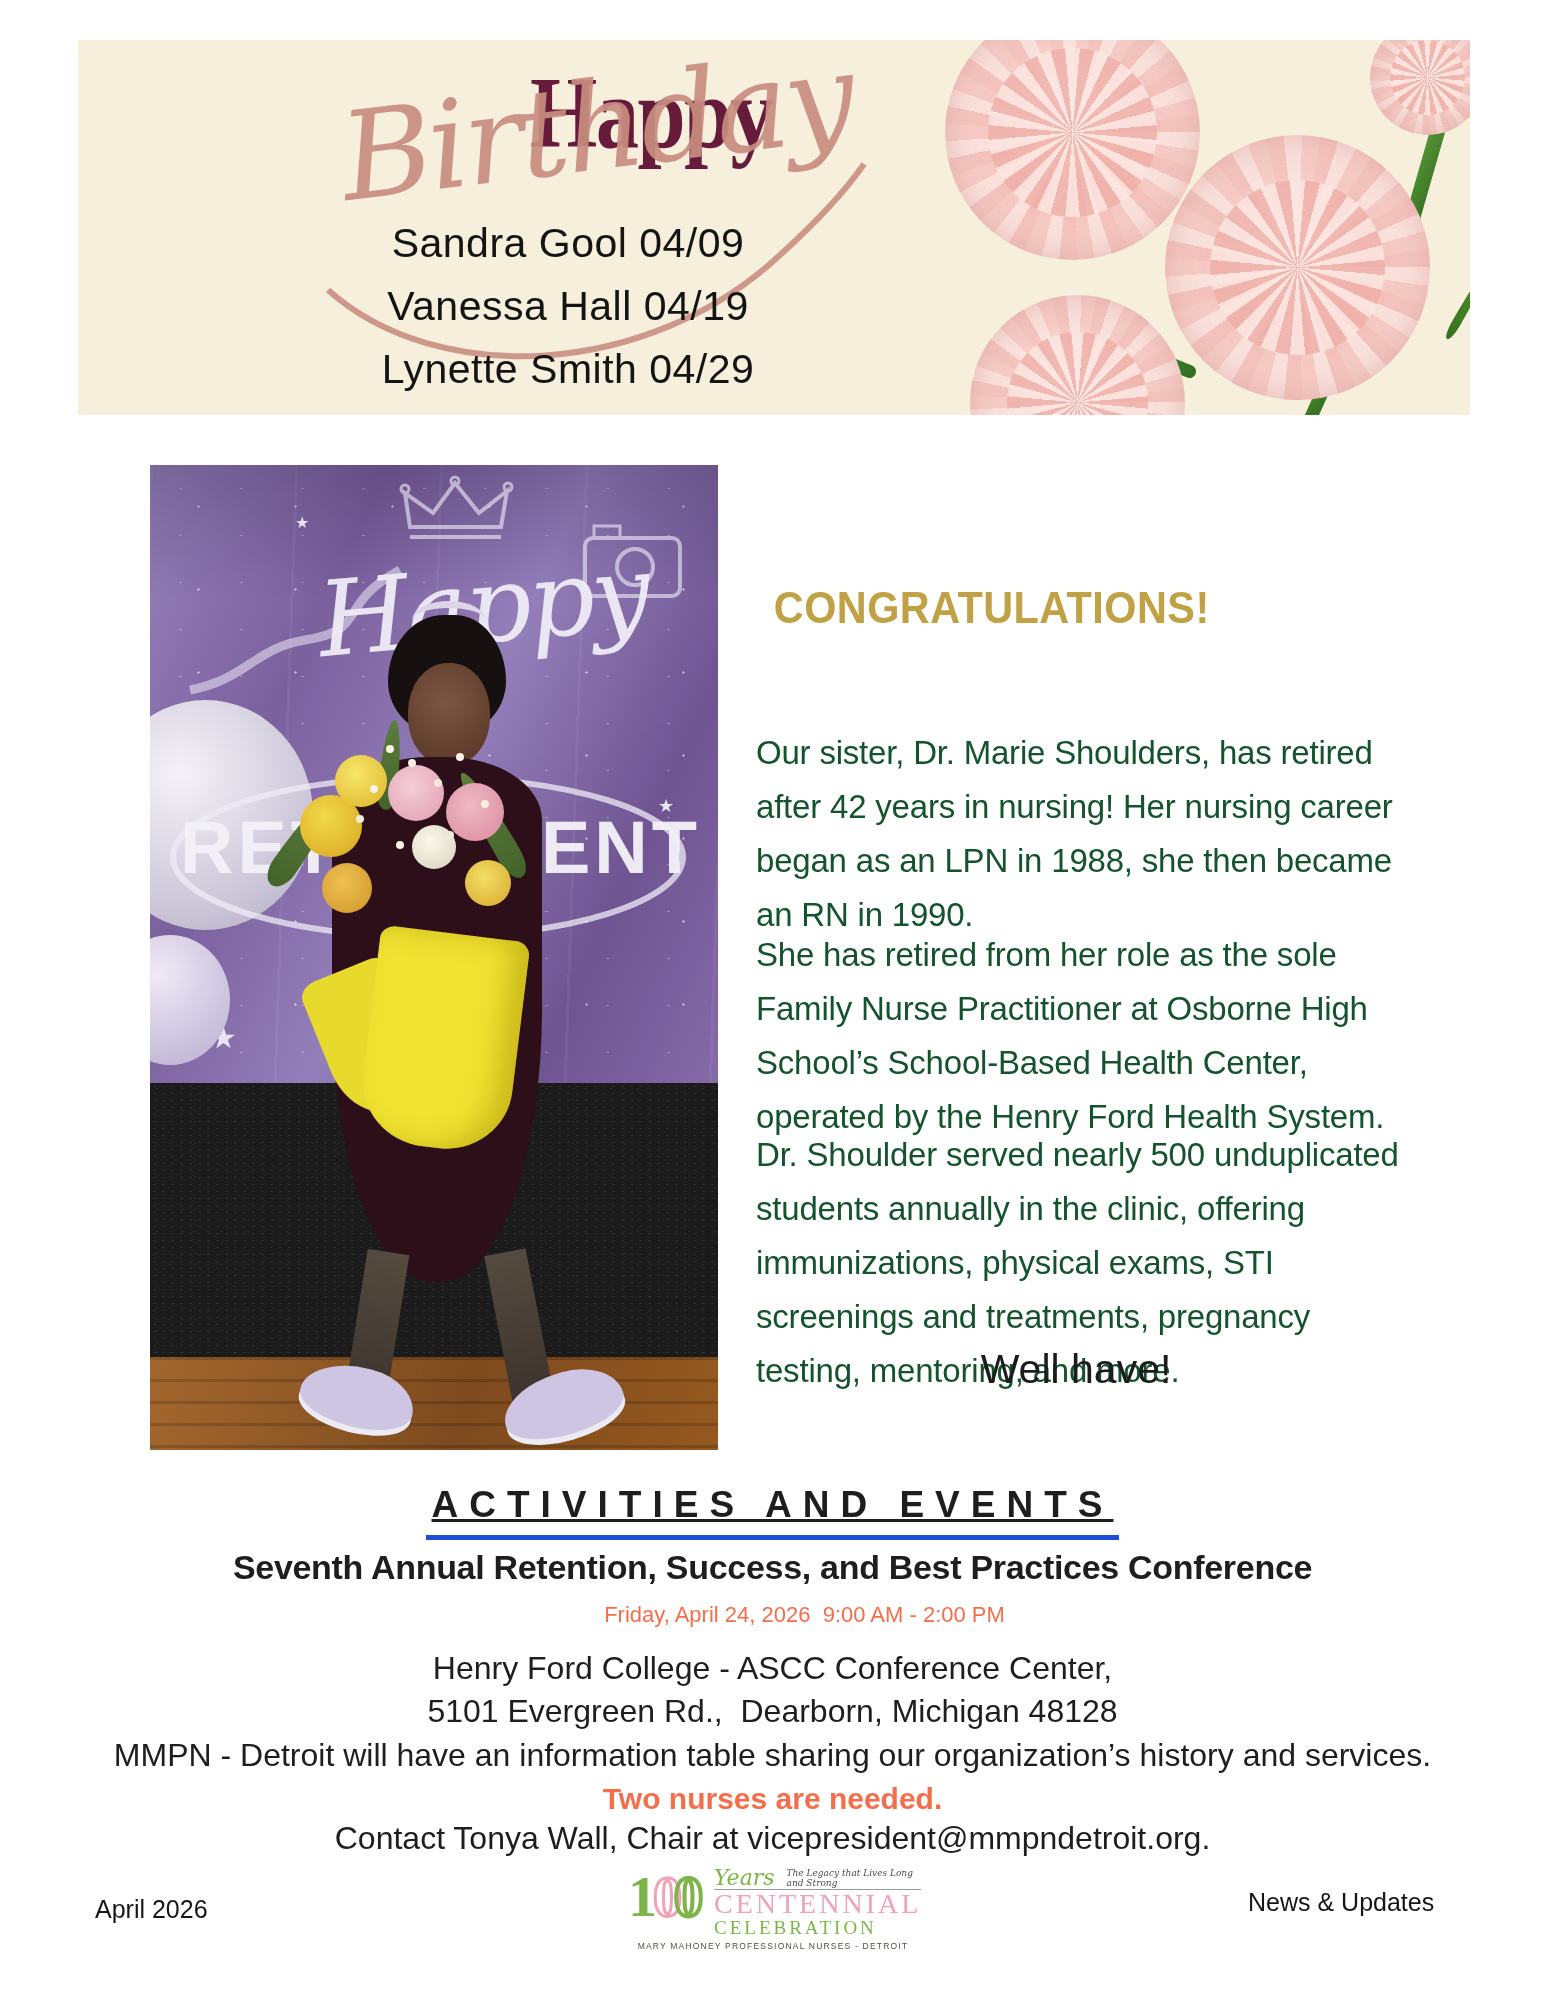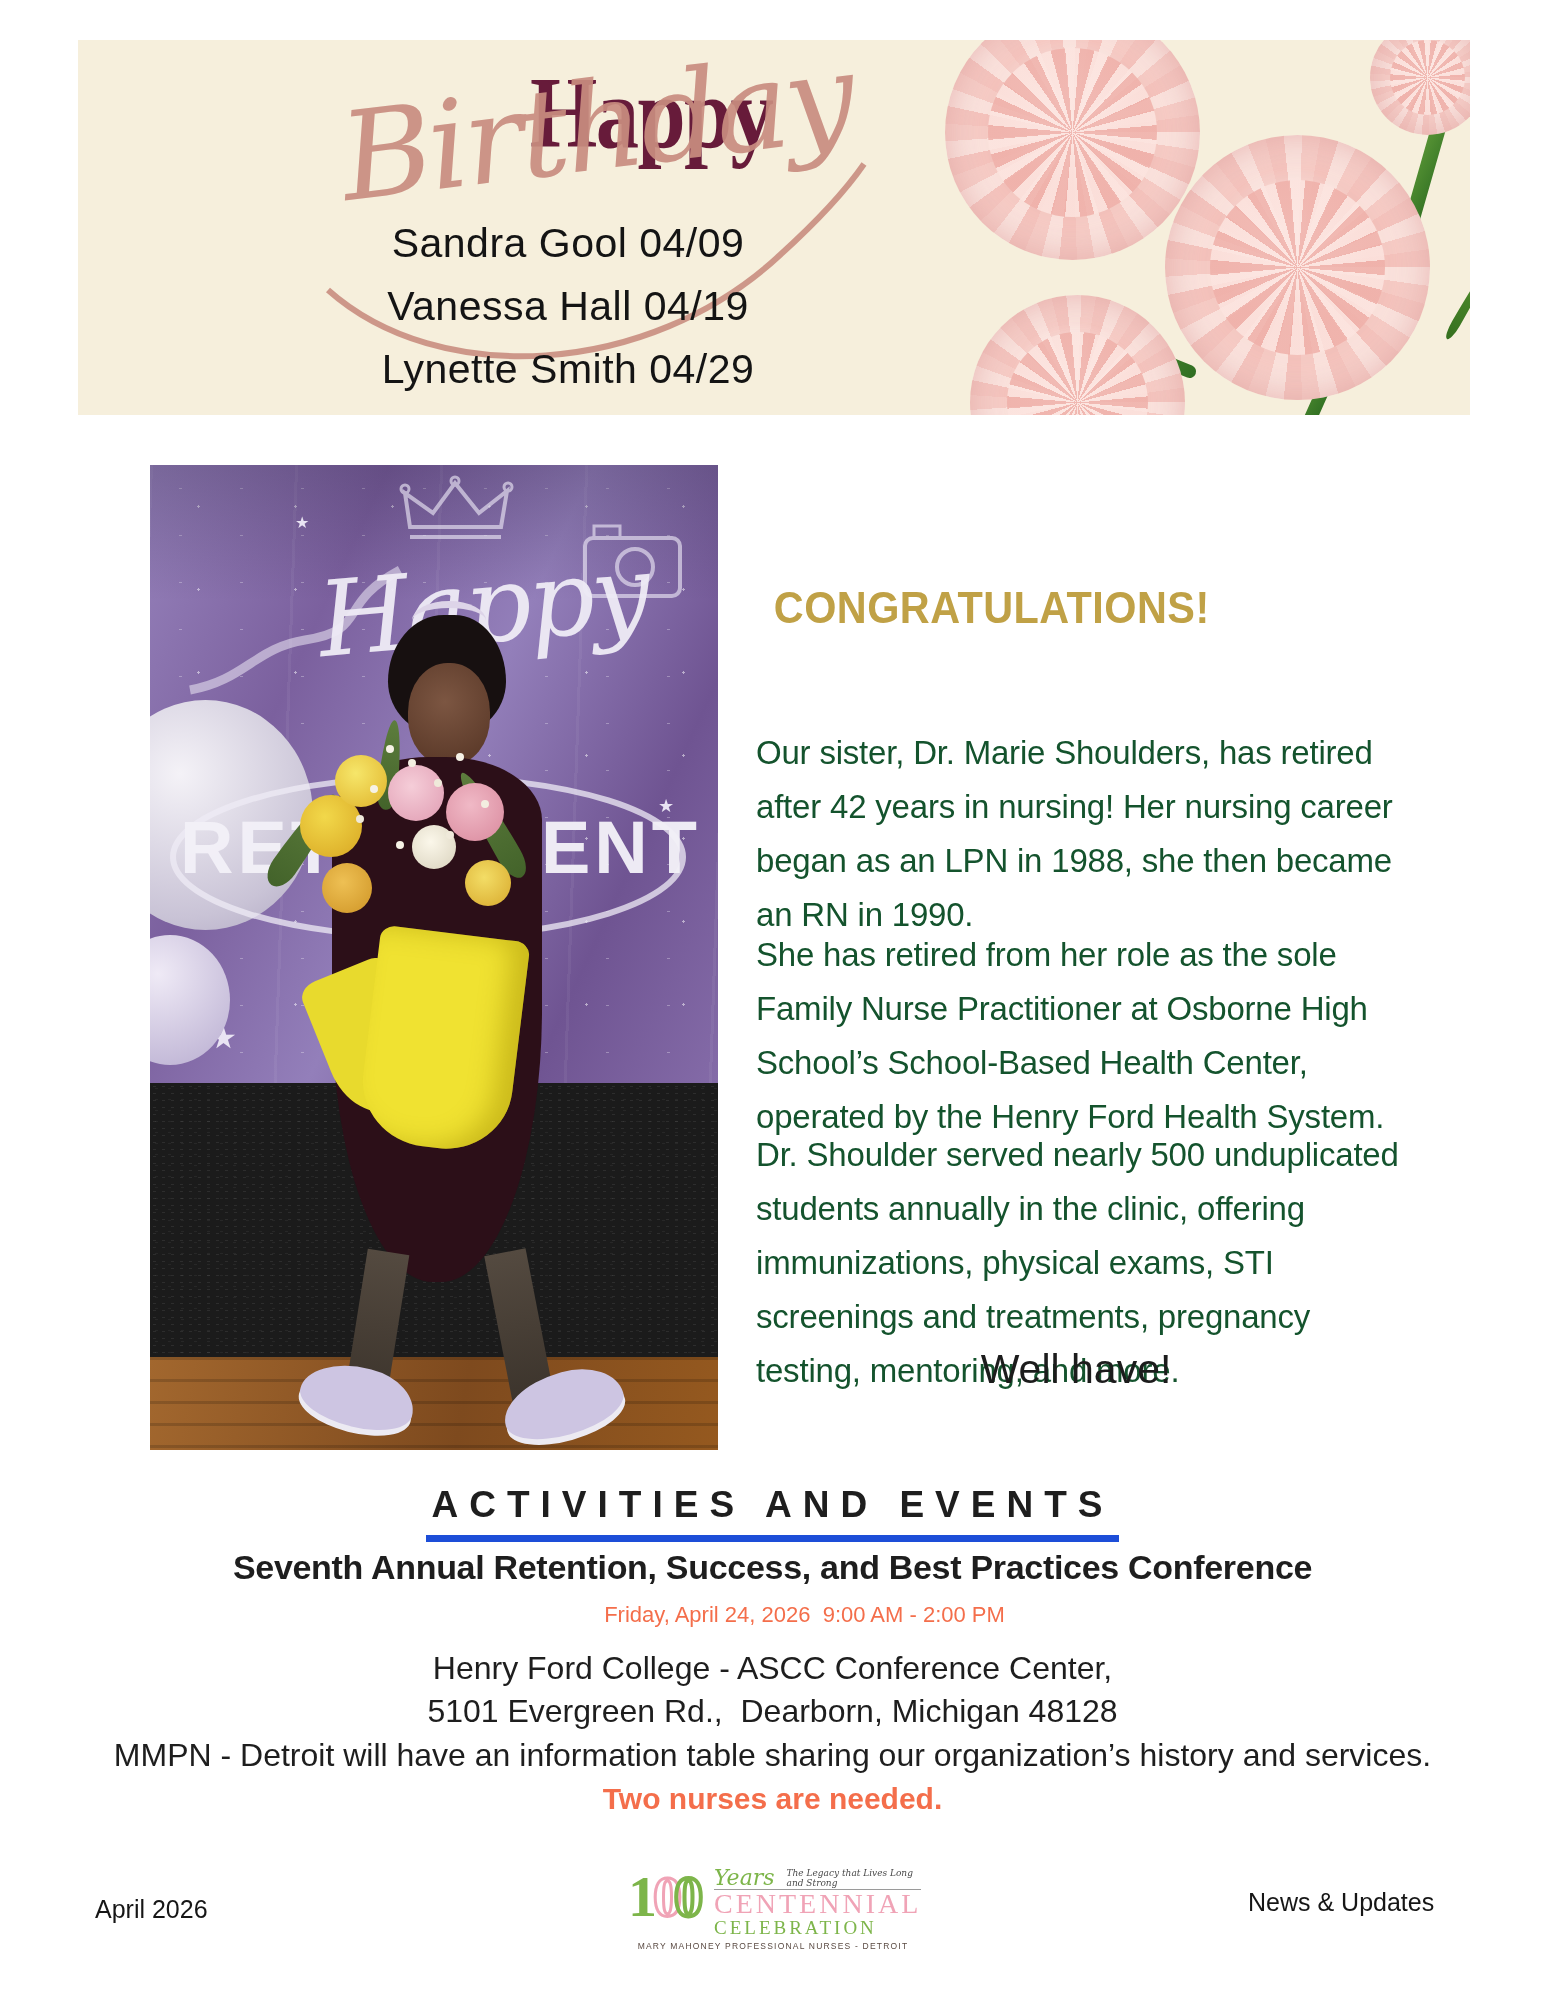--- a/index.html
+++ b/index.html
@@ -101,21 +101,21 @@
       font-family:"DejaVu Serif",serif;font-weight:700;font-size:41px;letter-spacing:1px;color:#17121e;
       text-shadow:2px 2px 0 rgba(190,60,160,.16),-2px -2px 0 rgba(60,150,190,.16);}
   .para{position:absolute;left:756px;width:648px;font-size:33px;line-height:54px;color:#14532d;
       white-space:pre-line;letter-spacing:-.2px;}
   .para.p1{top:726px;} .para.p2{top:928px;} .para.p3{top:1128px;}
   .well-done{position:absolute;left:756px;top:1346px;width:640px;text-align:center;font-size:41px;color:#1c1c1c;}
 
   
   .ev{position:absolute;left:0;width:1545px;text-align:center;}
   .ev-heading{top:1484px;font-weight:700;font-size:37px;}
-  .ev-heading span{display:inline-block;letter-spacing:11px;border-bottom:7px solid #1d4ed8;padding:0 6px 9px 6px;}
+  .ev-heading span{display:inline-block;letter-spacing:11px;border-bottom:5px solid #1d4ed8;padding:0 6px 9px 6px;text-decoration:underline;}
   .ev-title{top:1548px;font-weight:700;font-size:34px;letter-spacing:-.3px;}
   .ev-date{top:1602px;font-weight:400;font-size:22px;white-space:pre-wrap;padding-left:32px;}
   .ev-venue{top:1650px;font-size:32px;}
   .ev-addr{top:1693px;font-size:32px;white-space:pre-wrap;}
   .ev-note{top:1737px;font-size:32px;}
   .ev-need{top:1782px;font-weight:700;font-size:30px;}
   .ev-contact{top:1820px;font-size:32px;}
 
   
   .f-left{position:absolute;left:95px;top:1895px;font-size:25px;color:#161616;}
@@ -242,20 +242,21 @@
 testing, mentoring, and more.</p>
   <div class="well-done">Well have!</div>
 
   <div class="ev ev-heading"><span>ACTIVITIES AND EVENTS</span></div>
   <div class="ev ev-title">Seventh Annual Retention, Success, and Best Practices Conference</div>
   <div class="ev ev-date" style="color:#f46e4b">Friday, April 24, 2026  9:00 AM - 2:00 PM</div>
   <div class="ev ev-venue">Henry Ford College - ASCC Conference Center,</div>
   <div class="ev ev-addr">5101 Evergreen Rd.,  Dearborn, Michigan 48128</div>
   <div class="ev ev-note">MMPN - Detroit will have an information table sharing our organization’s history and services.</div>
   <div class="ev ev-need" style="color:#f46e4b">Two nurses are needed.</div>
+  <div class="ev ev-contact">Contact Tonya Wall, Chair at vicepresident@mmpndetroit.org.</div>
 
   <div class="f-left">April 2026</div>
   <div class="logo">
     <div class="logo-row">
       <span class="lg-d1">1</span>
       <span class="lg-d0 pink">0</span>
       <span class="lg-d0 green">0</span>
       <span class="lg-bar"></span>
       <span class="lg-right">
         <span class="lg-years-row">

